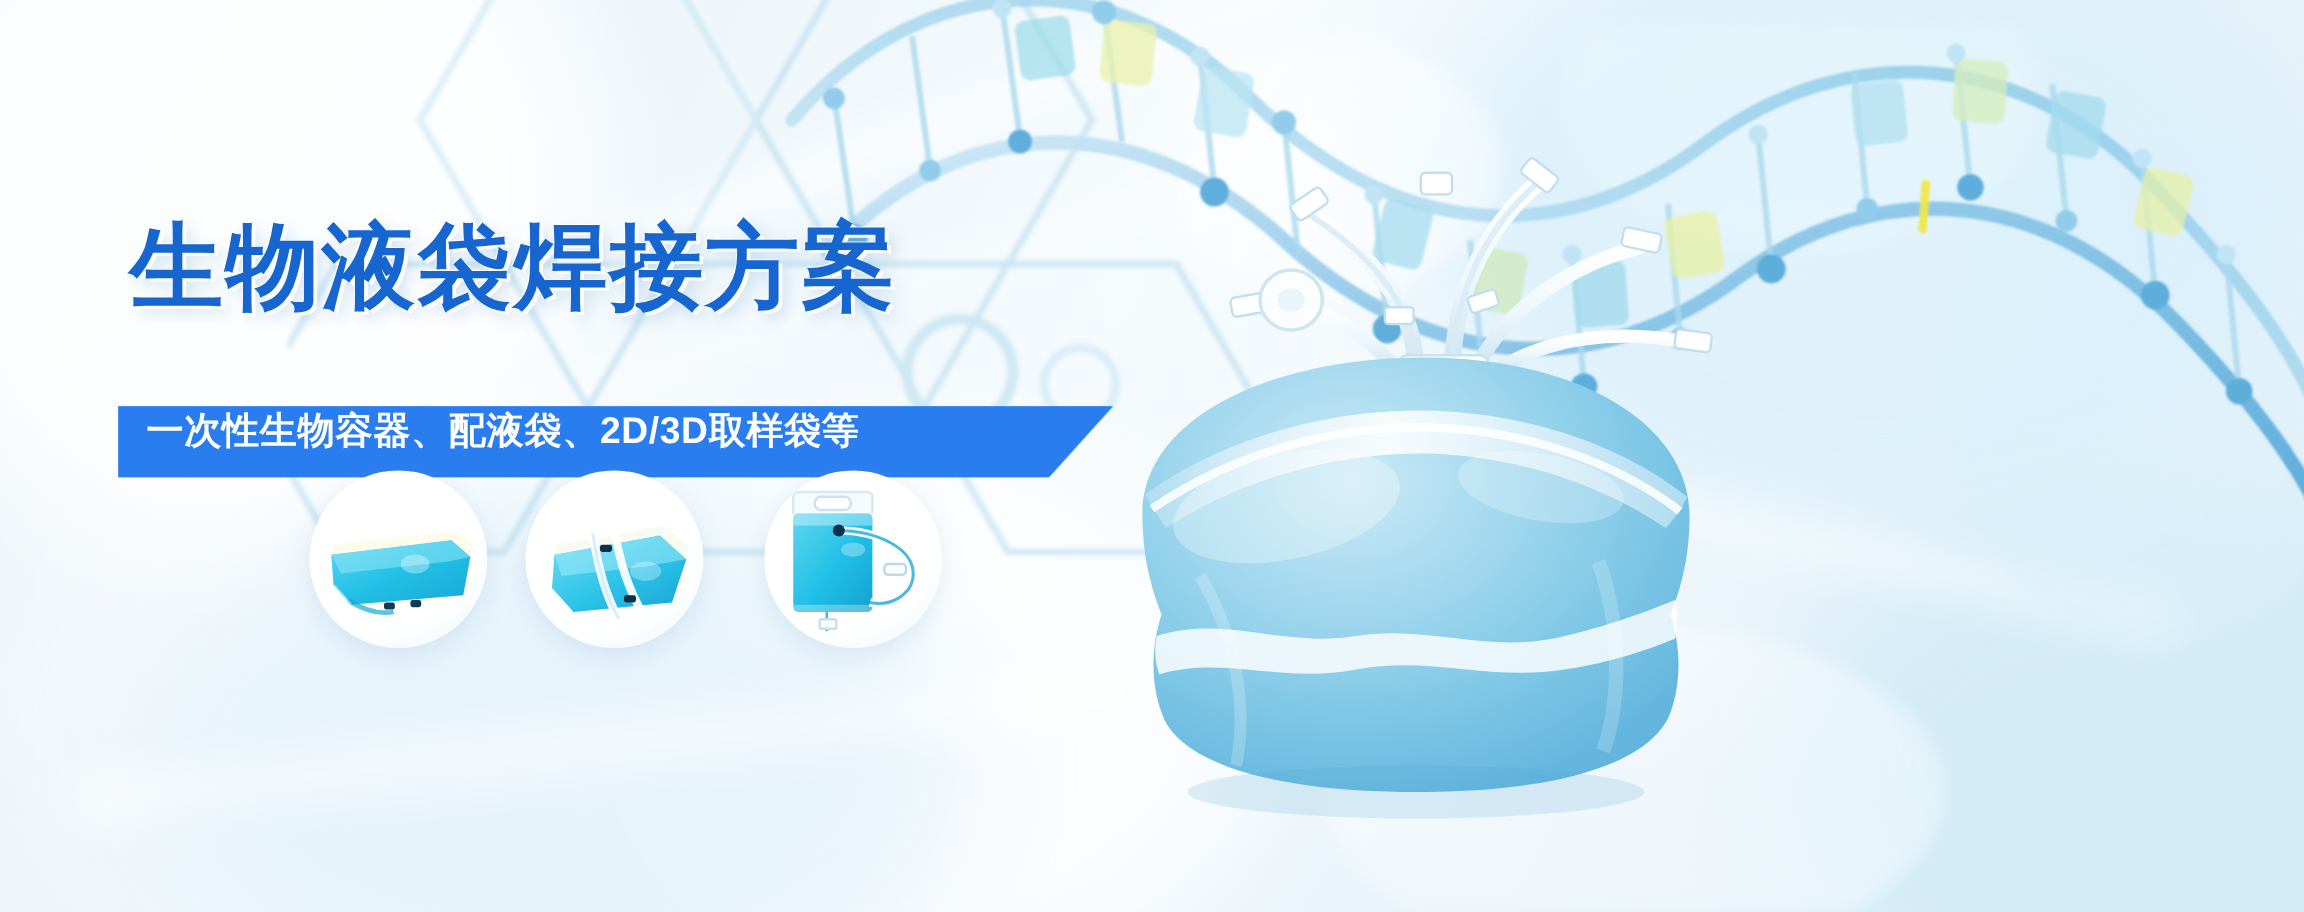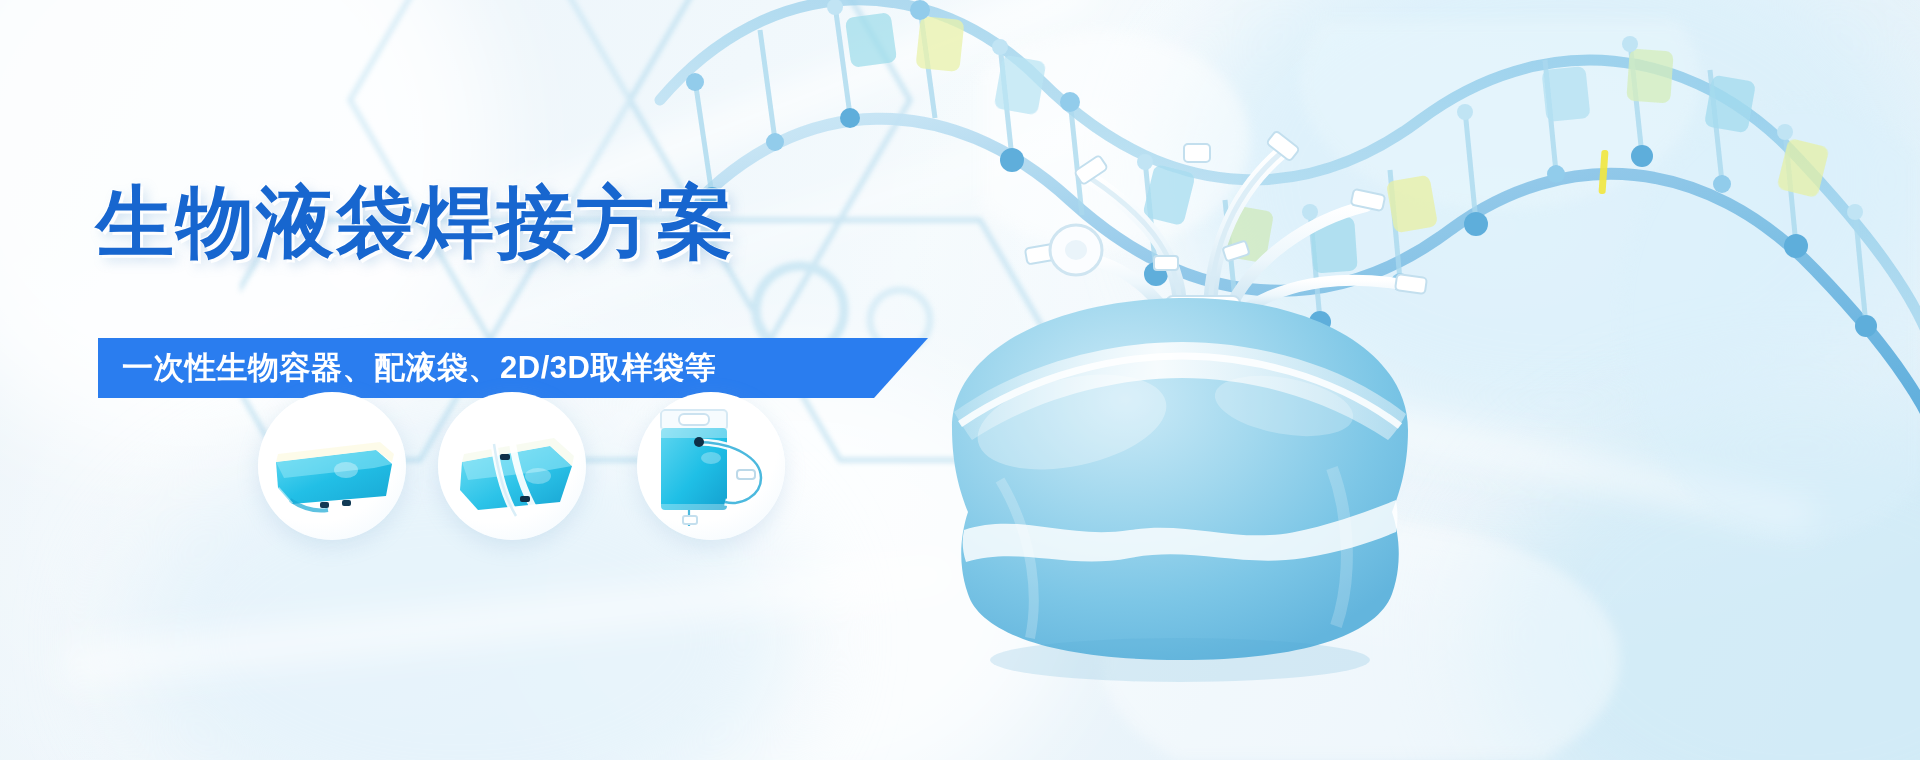--- a/index.html
+++ b/index.html
@@ -24,34 +24,34 @@
 
   
   .dna{position:absolute;left:600px;top:-40px;width:1330px;height:560px;
        opacity:.95;filter:saturate(1.05);}
 
   
   .bioreactor{position:absolute;left:880px;top:60px;width:700px;height:640px;}
 
   
   .headline{
-    position:absolute;left:96px;top:183px;
+    position:absolute;left:108px;top:183px;
     font-size:78px;font-weight:bold;letter-spacing:2px;
     color:#1766cf;line-height:1;white-space:nowrap;
     text-shadow:
        3px 3px 0 rgba(255,255,255,.95),
       -1px -1px 0 rgba(255,255,255,.8),
        6px 6px 12px rgba(120,170,215,.35);
   }
   
   .subband{
     position:absolute;left:98px;top:338px;height:60px;width:830px;
     background:#2a7def;
     clip-path:polygon(0 0, 100% 0, 93.5% 100%, 0 100%);
-    display:flex;align-items:center;
+    display:flex;align-items:flex-start;
   }
   .subband-text{
     color:#ffffff;font-size:31px;font-weight:bold;letter-spacing:.5px;
     margin-left:24px;white-space:nowrap;
   }
 
   
   .circle{
     position:absolute;border-radius:50%;overflow:hidden;
     background:radial-gradient(circle at 38% 30%,#ffffff 0%,#ffffff 62%,#f4fafe 86%,#eaf4fb 100%);

